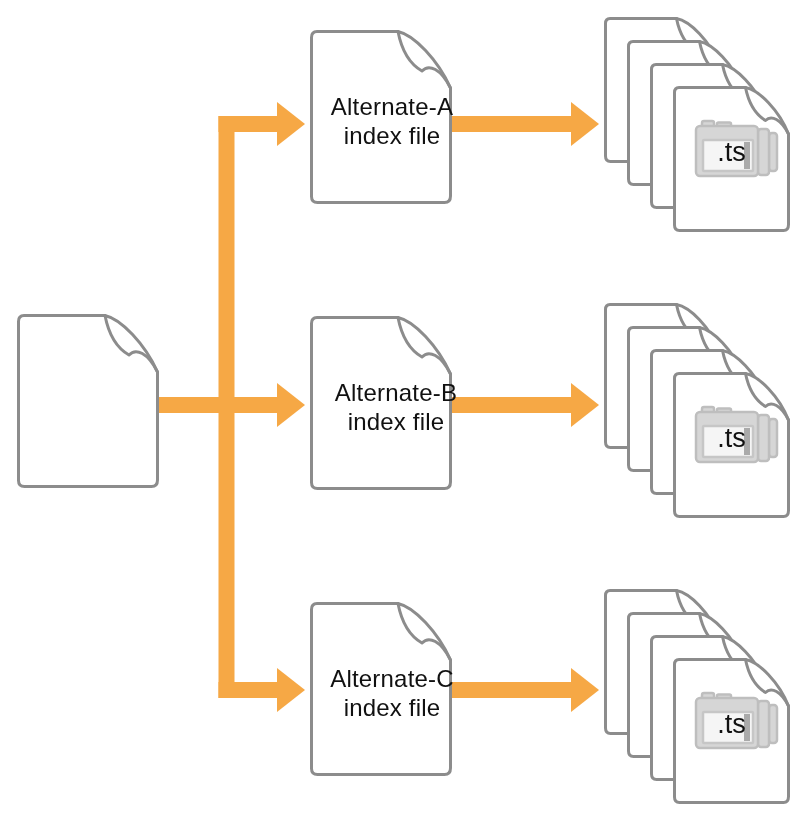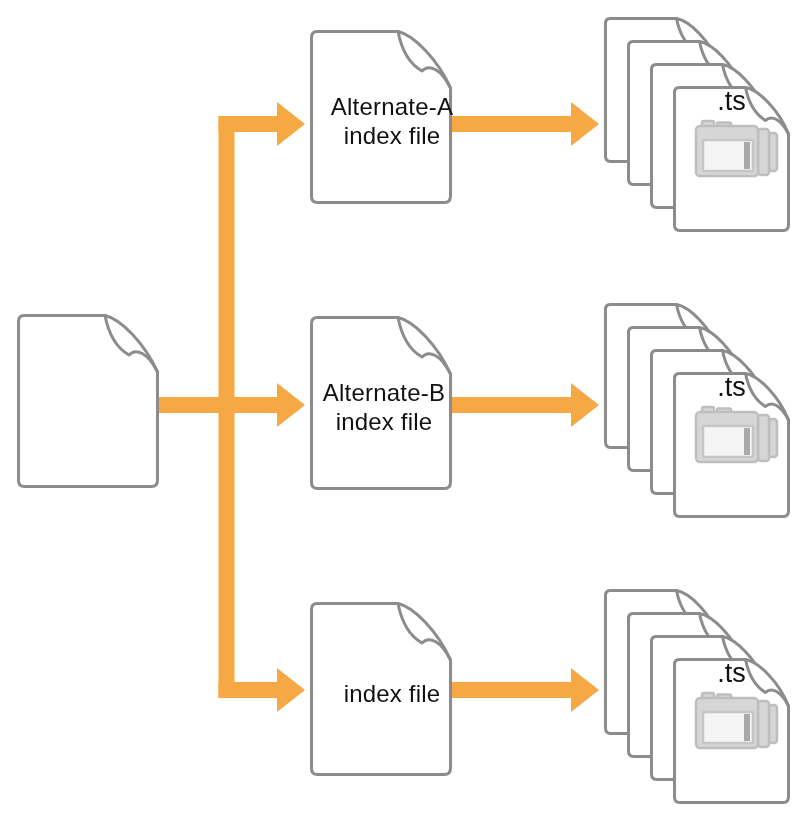--- a/index.html
+++ b/index.html
@@ -25,21 +25,21 @@
 
   
   .doc-label {
     position: absolute; width: 164px; height: 174px;
     display: flex; flex-direction: column; align-items: center; justify-content: center;
     text-align: center; font-size: 24px; line-height: 29px; letter-spacing: 0.2px;
     color: var(--label_text, #111111); transform: translateY(4px);
   }
   .ts-label {
     position: absolute; width: 117px; height: 146px; box-sizing: border-box;
-    display: flex; align-items: flex-start; justify-content: center;
+    display: flex; align-items: center; justify-content: center;
     font-size: 27px; color: var(--label_text, #111111);
   }
   .ts-label span { margin-bottom: 14px; }
 </style>
 </head>
 <body>
 
 <div class="canvas">
 
   <svg class="layer" width="806" height="816" viewBox="0 0 806 816">
@@ -128,26 +128,27 @@
       </g>
     </g>
   </svg>
 
 
   <div class="doc-label" style="left:310px; top:30px">
     <span>Alternate-A</span>
     <span>index file</span>
   </div>
 
-  <div class="doc-label" style="left:302px; top:316px">
+  <div class="doc-label" style="left:314px; top:316px">
     <span>Alternate-B</span>
     <span>index file</span>
   </div>
 
   <div class="doc-label" style="left:310px; top:602px">
+    <span>Alternate-C</span>
     <span>index file</span>
   </div>
 
   <div class="ts-label" style="left:673px; top:86px">
     <span>.ts</span>
   </div>
   <div class="ts-label" style="left:673px; top:372px">
     <span>.ts</span>
   </div>
   <div class="ts-label" style="left:673px; top:658px">

